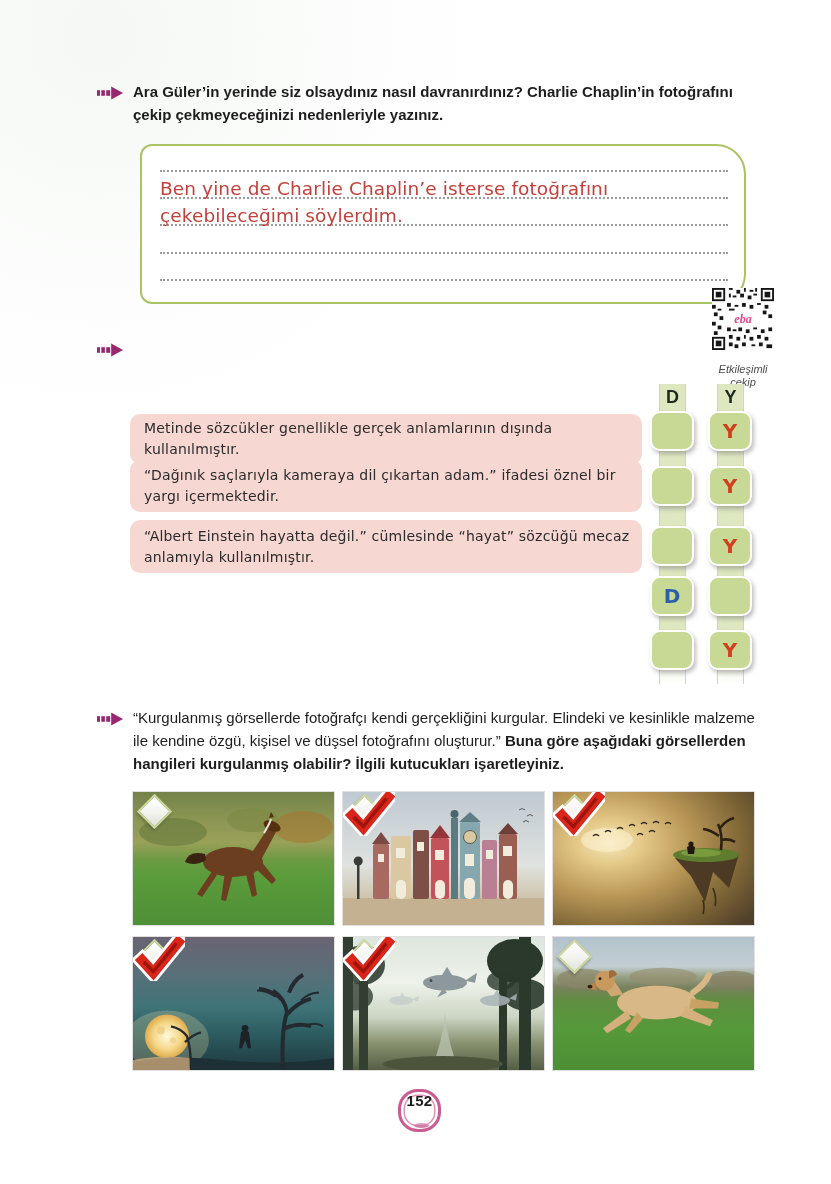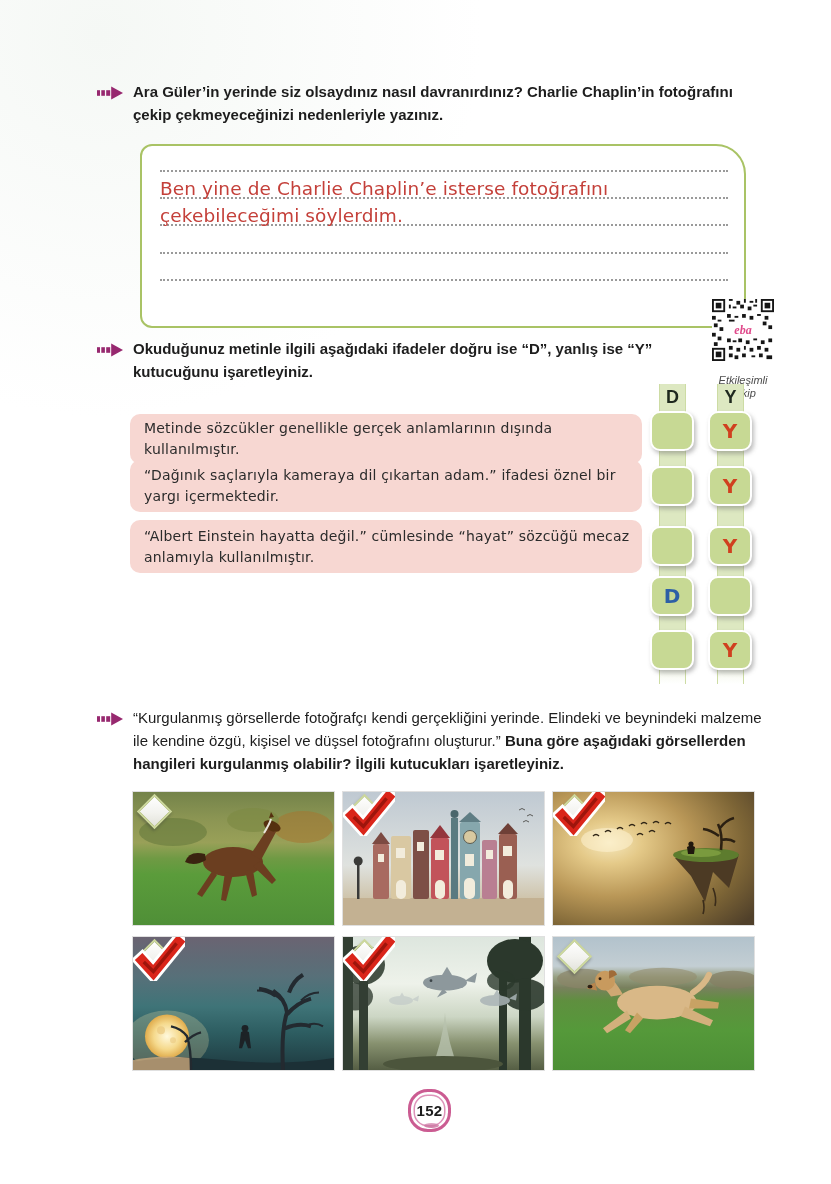--- a/index.html
+++ b/index.html
@@ -9,28 +9,28 @@
 
   
   .bullet { position:absolute; width:26px; height:14px; }
   .bullet svg { display:block; }
 
   
   .qtext { position:absolute; font-size:15px; font-weight:bold; color:#1d1d1d; line-height:23px; }
   .qtext .reg { font-weight:normal; }
 
   
-  .answer-box { position:absolute; left:140px; top:144px; width:606px; height:184px;
+  .answer-box { position:absolute; left:140px; top:144px; width:606px; height:160px;
                 border:2px solid #a9c365; border-radius:12px 30px 30px 12px; background:#fff;padding-left:48px; }
   .dotline { position:absolute; left:18px; right:16px; border-top:2px dotted #9a9a9a; height:0; }
   .answer-text { position:absolute; left:18px; top:29px; width:575px; font-size:18.5px; line-height:27.2px;
                  color:#c4403a; letter-spacing:.1px; font-family:"DejaVu Sans", sans-serif; }
 
   
-  .qr-wrap { position:absolute; left:712px; top:299px; width:62px; }
+  .qr-wrap { position:absolute; left:712px; top:288px; width:62px; }
   .qr { width:62px; height:62px; background:#fff; }
   .qr-caption { margin-top:13px; width:76px; margin-left:-7px; text-align:center; font-style:italic;
                 font-size:11px; line-height:13px; color:#4c4c4c; }
 
   
   .stmt { position:absolute; left:130px; width:512px; background:#f7d7d2; border-radius:10px;
           display:flex; align-items:center; padding:4px 6px 4px 14px;
           font-family:"DejaVu Sans", sans-serif; font-size:14px; line-height:21px; color:#2b2b2b; letter-spacing:.2px; }
   .strip { position:absolute; top:384px; width:27px; height:300px;
            background:linear-gradient(180deg,#dde8c1 0%,#dde8c1 86%,rgba(221,232,193,0) 100%);
@@ -45,23 +45,23 @@
 
   
   .photo { position:absolute; width:201px; height:133px; overflow:hidden; outline:1px solid #e0e0e0; }
   .photo svg.art { position:absolute; left:0; top:0; width:100%; height:100%; }
   .diamond { position:absolute; left:9px; top:7px; width:25px; height:25px; transform:rotate(45deg);
              background:linear-gradient(135deg,#ffffff 0%,#f2f2ee 55%,#e2e2da 100%);
              border:2px solid #ccd79c; box-shadow:1px 2px 3px rgba(60,60,60,.4); z-index:2; }
   .checkmark { position:absolute; left:0px; top:-2px; width:52px; height:46px; z-index:3; }
 
   
-  .page-badge { position:absolute; left:408px; top:1089px; width:43px; height:43px; border-radius:46%;
+  .page-badge { position:absolute; left:398px; top:1089px; width:43px; height:43px; border-radius:46%;
                 border:3px solid #cb5c92; box-shadow:inset 0 0 0 2.5px #ffffff, inset 0 0 0 4px #dd93b9;
-                background:#fff; display:flex; align-items:center; justify-content:center; }
+                background:#fff; display:flex; justify-content:center; }
   .page-badge span { font-size:15px; font-weight:bold; color:#1d1d1d; letter-spacing:.3px; }
   .badge-wing { position:absolute; left:13px; bottom:1px; width:15px; height:5px; border-radius:50%;
                 background:linear-gradient(180deg,#d98fb5,#c05f90); opacity:.8; }
 </style>
 </head>
 <body>
 
 <div class="page">
 
   <span class="bullet" style="left:97px; top:86px;">
@@ -160,21 +160,20 @@
   </div>
 
   <span class="bullet" style="left:97px; top:343px;">
     <svg width="26" height="14" viewBox="0 0 26 14" fill="#97286f">
         <rect x="0" y="4.2" width="3" height="5.6"></rect>
         <rect x="4.3" y="4.2" width="3.6" height="5.6"></rect>
         <rect x="9.2" y="4.2" width="4" height="5.6"></rect>
         <path d="M14.2,0.5 L26,7 L14.2,13.5 Z"></path>
       </svg>
   </span>
-  <p class="qtext" style="left:133px; top:337px; width:582px;">Okuduğunuz metinle ilgili aşağıdaki ifadeler doğru ise “D”, yanlış ise “Y” kutucuğunu işaretleyiniz.</p>
 
   <div class="strip" style="left:659px;"></div>
   <div class="strip" style="left:717px;"></div>
   <div class="col-head" style="left:659px;">D</div>
   <div class="col-head" style="left:717px;">Y</div>
 
   <div class="stmt" style="top:414px; min-height:34px;">
       <span>Metinde sözcükler genellikle gerçek anlamlarının dışında kullanılmıştır.</span>
     </div>
   <div class="stmt" style="top:460px; min-height:52px;">
@@ -216,21 +215,21 @@
     </div>
 
   <span class="bullet" style="left:97px; top:712px;">
     <svg width="26" height="14" viewBox="0 0 26 14" fill="#97286f">
         <rect x="0" y="4.2" width="3" height="5.6"></rect>
         <rect x="4.3" y="4.2" width="3.6" height="5.6"></rect>
         <rect x="9.2" y="4.2" width="4" height="5.6"></rect>
         <path d="M14.2,0.5 L26,7 L14.2,13.5 Z"></path>
       </svg>
   </span>
-  <p class="qtext" style="left:133px; top:706px; width:632px;"><span class="reg">“Kurgulanmış görsellerde fotoğrafçı kendi gerçekliğini yerinde. Elindeki ve beynindeki malzeme ile kendine özgü, kişisel ve düşsel fotoğrafını oluşturur.”</span> <span>Buna göre aşağıdaki görsellerden hangileri kurgulanmış olabilir? İlgili kutucukları işaretleyiniz.</span></p>
+  <p class="qtext" style="left:133px; top:706px; width:632px;"><span class="reg">“Kurgulanmış görsellerde fotoğrafçı kendi gerçekliğini kurgular. Elindeki ve kesinlikle malzeme ile kendine özgü, kişisel ve düşsel fotoğrafını oluşturur.”</span> <span>Buna göre aşağıdaki görsellerden hangileri kurgulanmış olabilir? İlgili kutucukları işaretleyiniz.</span></p>
 
   <div class="photo" style="left:133px; top:792px;">
     <svg class="art" viewBox="0 0 201 133" preserveAspectRatio="none">
       <defs>
           <linearGradient id="g1" x1="0" y1="0" x2="0" y2="1">
         <stop offset="0" stop-color="#74834a"></stop>
             <stop offset=".2" stop-color="#8b9553"></stop>
             <stop offset=".38" stop-color="#99a058"></stop>
             <stop offset=".5" stop-color="#6f9a44"></stop>
             <stop offset=".62" stop-color="#5b9c3b"></stop>

